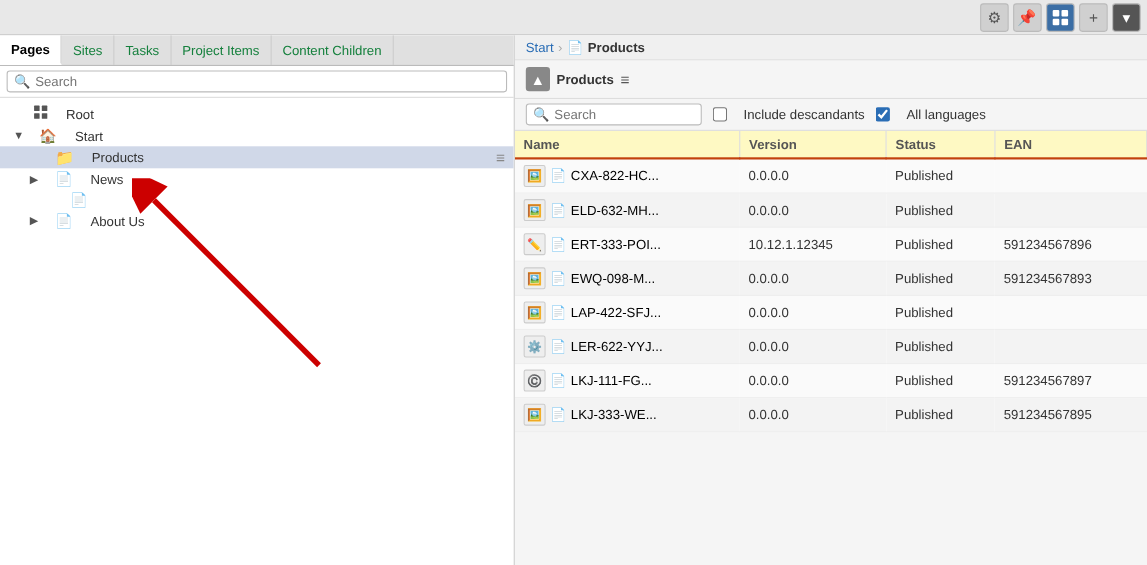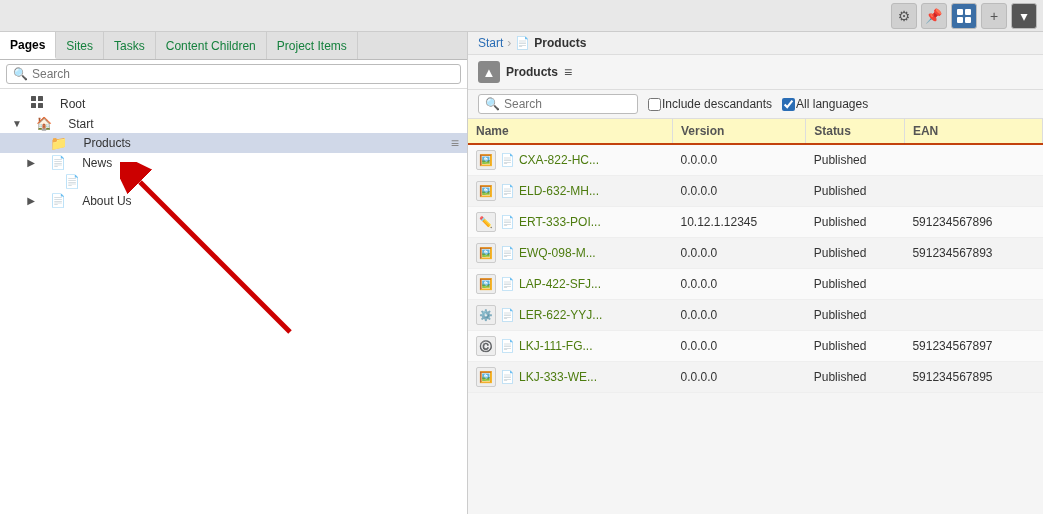--- a/index.html
+++ b/index.html
@@ -208,22 +208,21 @@
       border-radius: 3px;
       background: #fff;
       padding: 2px 6px;
       width: 160px;
     }
     .filter-search input {
       border: none; outline: none; font-size: 12px; width: 100%;
     }
     .filter-checkbox-group {
       display: flex;
-      align-items: center;
-      gap: 1px;
+      gap: 15px;
     }
     .filter-checkbox-group label { color: #333; }
     .checkbox-blue {
       accent-color: #2a6db5;
     }
 
     
     .data-table {
       flex: 1;
       overflow-y: auto;
@@ -248,21 +247,21 @@
     tbody tr {
       border-bottom: 1px solid #eee;
     }
     tbody tr:nth-child(odd) { background: #fafafa; }
     tbody tr:nth-child(even) { background: #f3f3f3; }
     tbody td {
       padding: 5px 8px;
       color: #333;
       vertical-align: middle;
     }
-    .product-name { color: #4d7c0f; cursor: pointer; }
+    .product-name { color: #000000; cursor: pointer; }
 
     .left-panel-container {
       position: relative;
     }
 
     
     .red-arrow-container {
       position: absolute;
       top: 130px;
       left: 120px;
@@ -291,22 +290,22 @@
   </div>
 
   <div class="main-area">
 
     <div class="left-panel left-panel-container" style="position:relative;">
 
       <div class="tab-bar">
         <div class="tab active">Pages</div>
         <div class="tab">Sites</div>
         <div class="tab">Tasks</div>
+        <div class="tab">Project Items</div>
         <div class="tab">Content Children</div>
-        <div class="tab">Project Items</div>
       </div>
 
       <div class="search-bar">
         <div class="search-input-wrap">
           <span class="search-icon">🔍</span>
           <input type="text" placeholder="Search" style="">
         </div>
       </div>
 
       <div class="tree">

